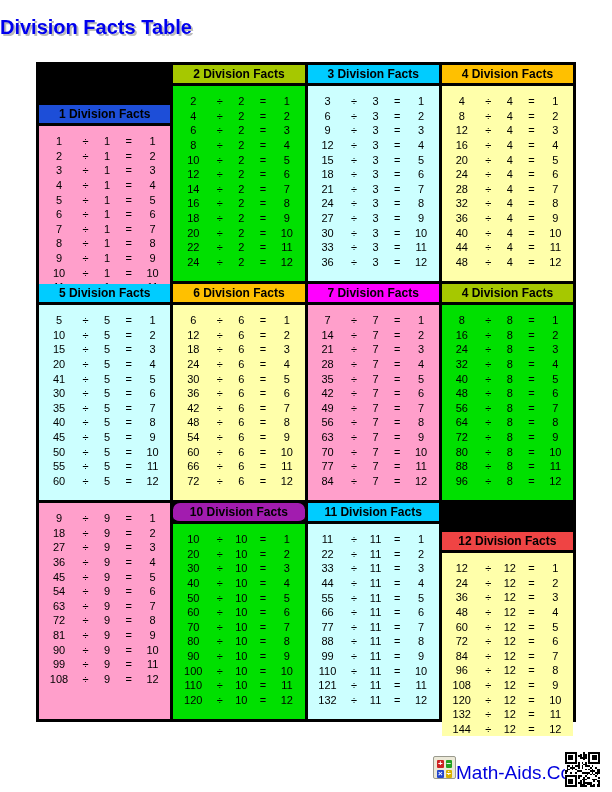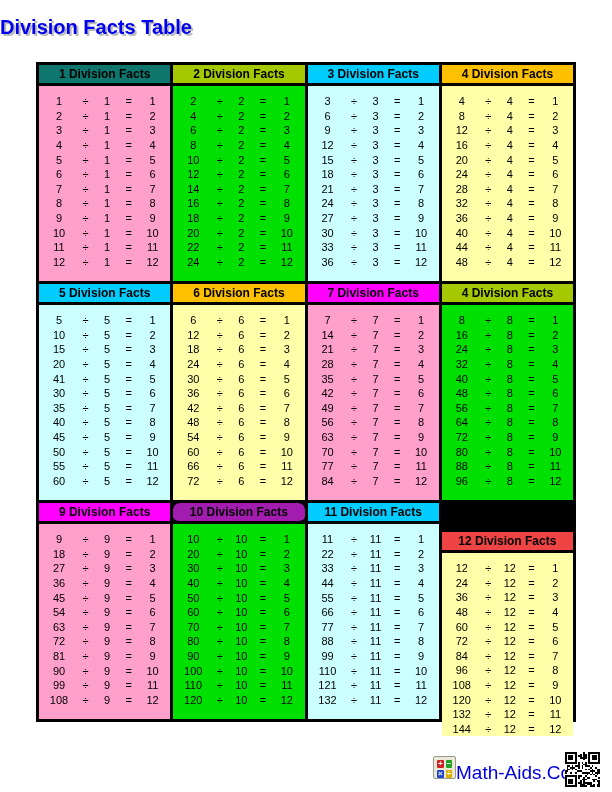--- a/index.html
+++ b/index.html
@@ -108,21 +108,21 @@
 </style>
 </head>
 <body>
 
 <div class="page">
 
   <h1 class="title" style="color: rgb(0, 0, 238);">Division Facts Table</h1>
 
   <div class="facts-table">
   <div class="panel">
-    <div class="panel-header" style="background: #0f766e;">1 Division Facts</div>
+    <div class="panel-header" style="background: #1d4ed8; margin-top: 40px;">1 Division Facts</div>
     <div class="panel-body" style="background: rgb(255, 159, 203);">
           <div class="fact-row">
             <span class="cell">1</span>
             <span class="cell">÷</span>
             <span class="cell">1</span>
             <span class="cell">=</span>
             <span class="cell">1</span>
           </div>
           <div class="fact-row">
             <span class="cell">2</span>
@@ -828,21 +828,20 @@
             <span class="cell">96</span>
             <span class="cell">÷</span>
             <span class="cell">8</span>
             <span class="cell">=</span>
             <span class="cell">12</span>
           </div>
         </div>
   </div>
 
   <div class="panel">
-    <div class="panel-header" style="background: rgb(255, 0, 255);">9 Division Facts</div>
     <div class="panel-body" style="background: rgb(255, 159, 203);">
           <div class="fact-row">
             <span class="cell">9</span>
             <span class="cell">÷</span>
             <span class="cell">9</span>
             <span class="cell">=</span>
             <span class="cell">1</span>
           </div>
           <div class="fact-row">
             <span class="cell">18</span>

